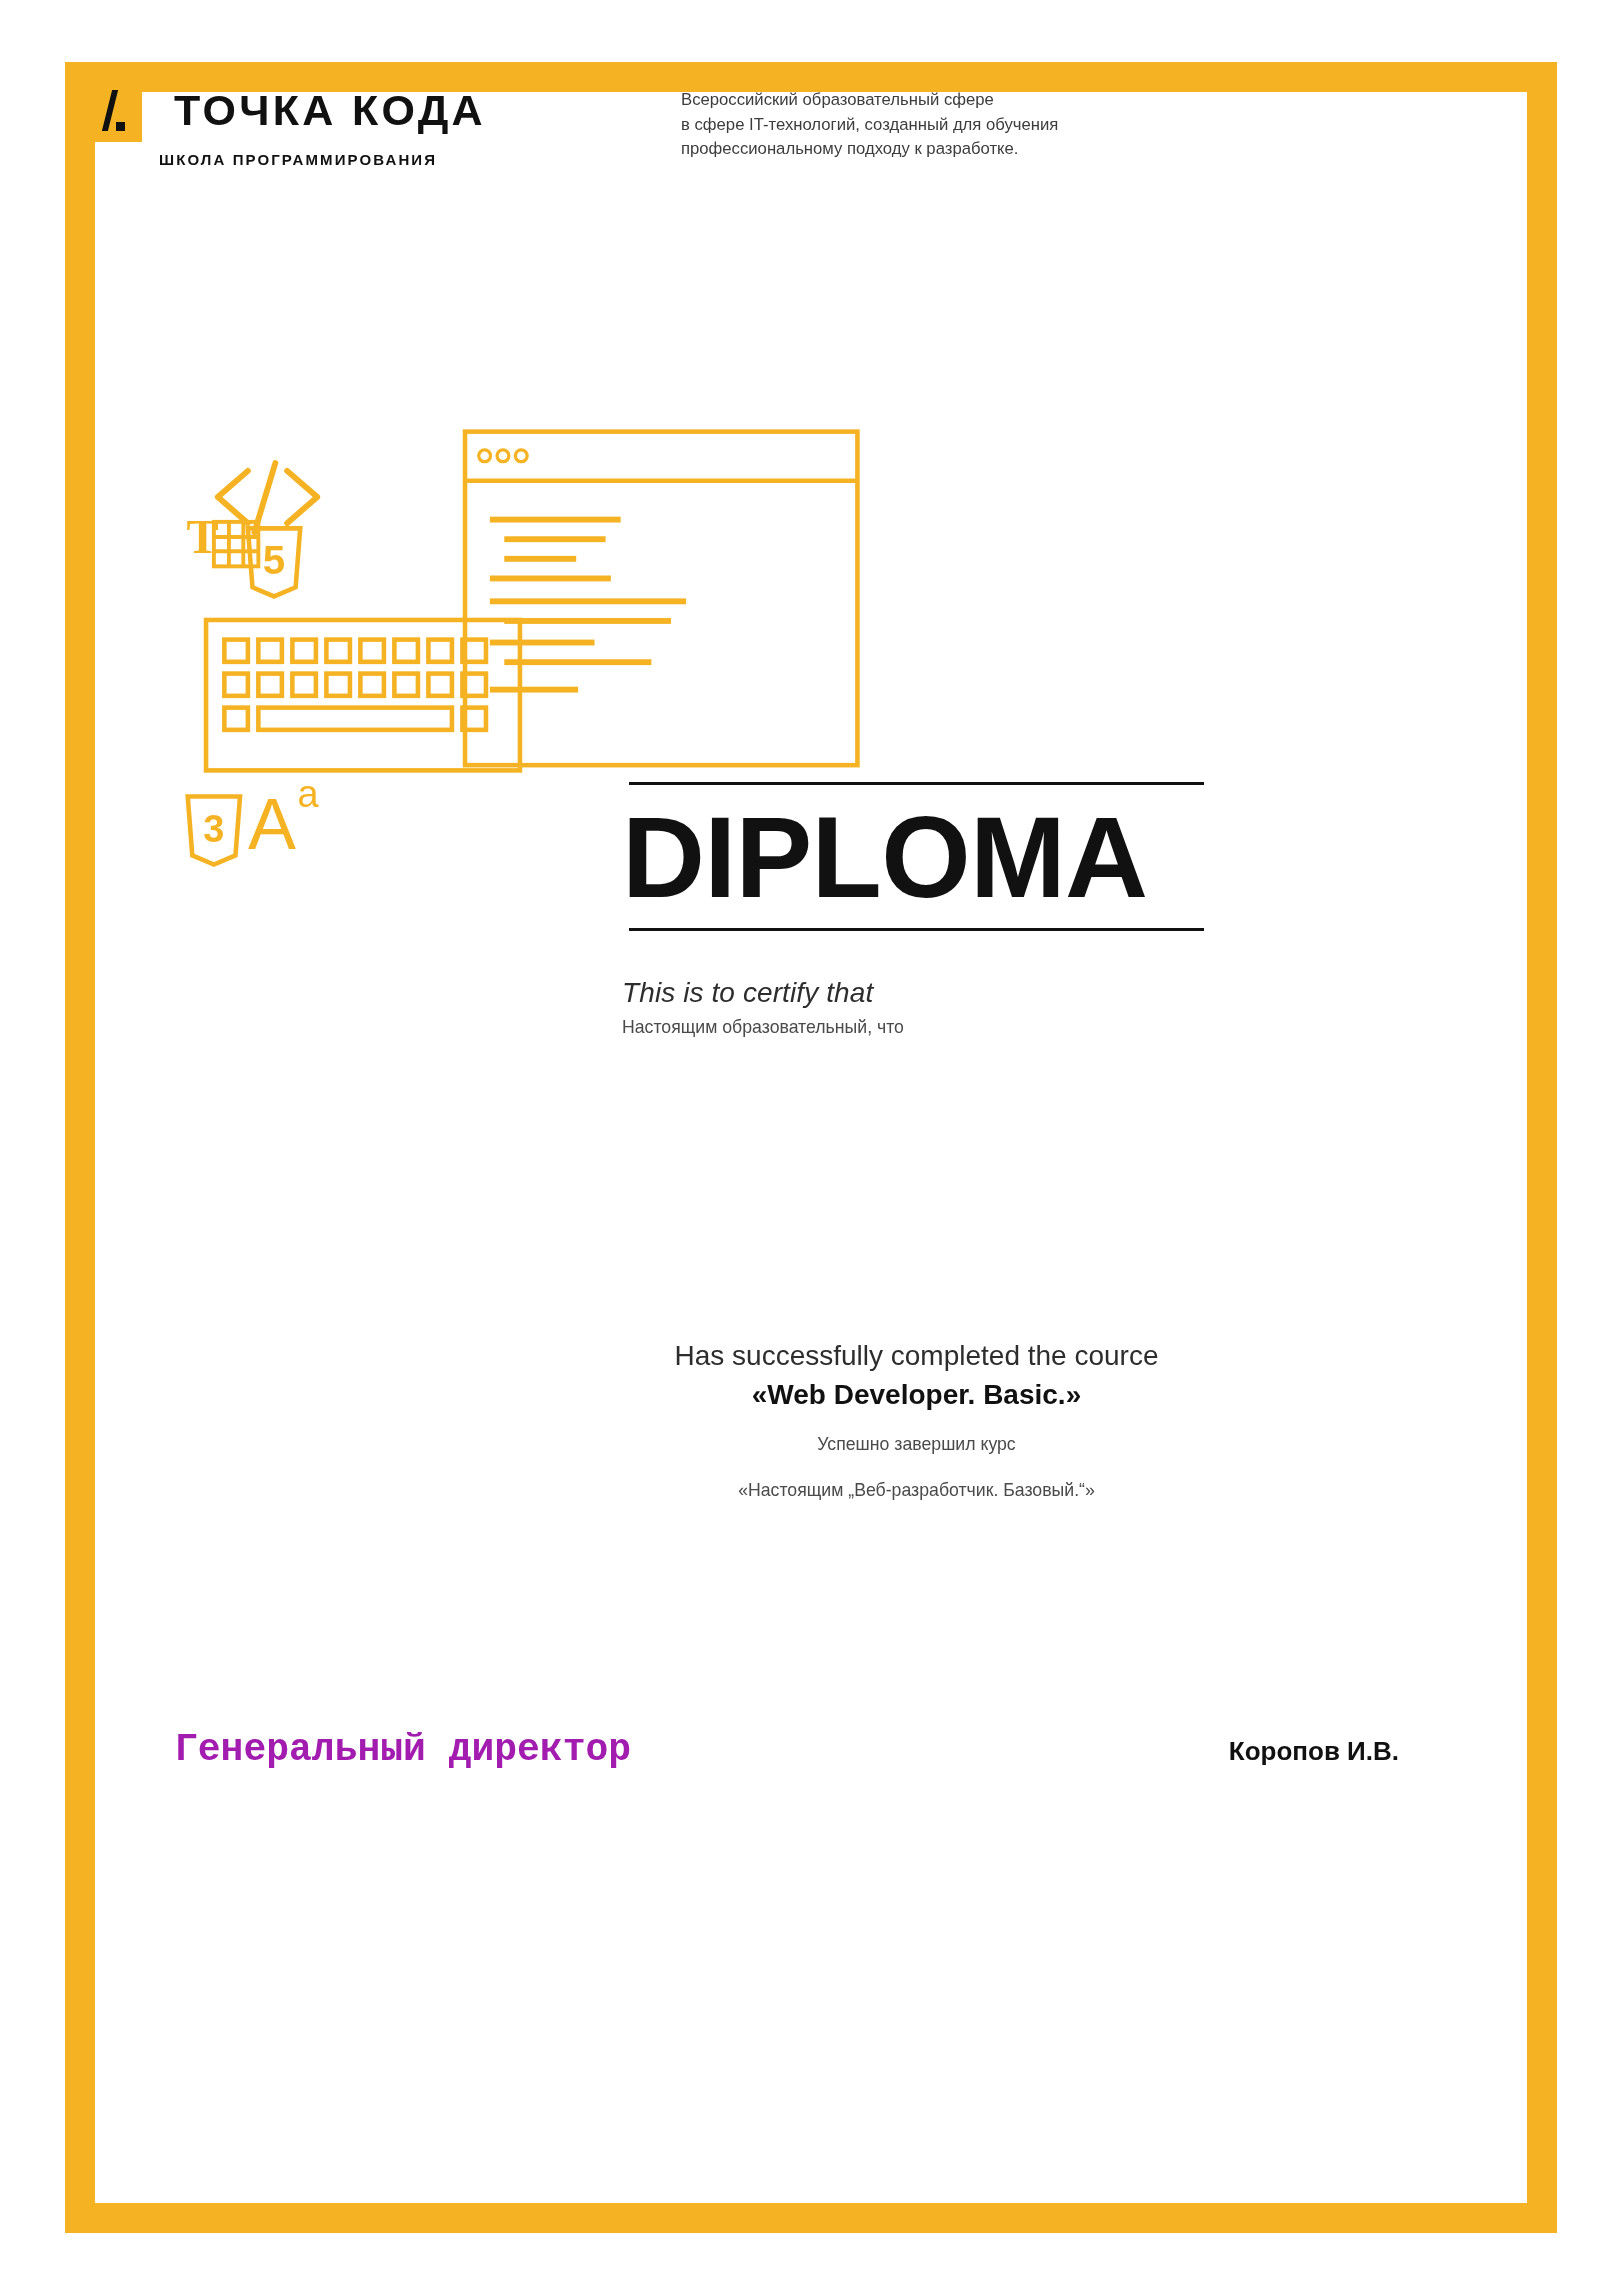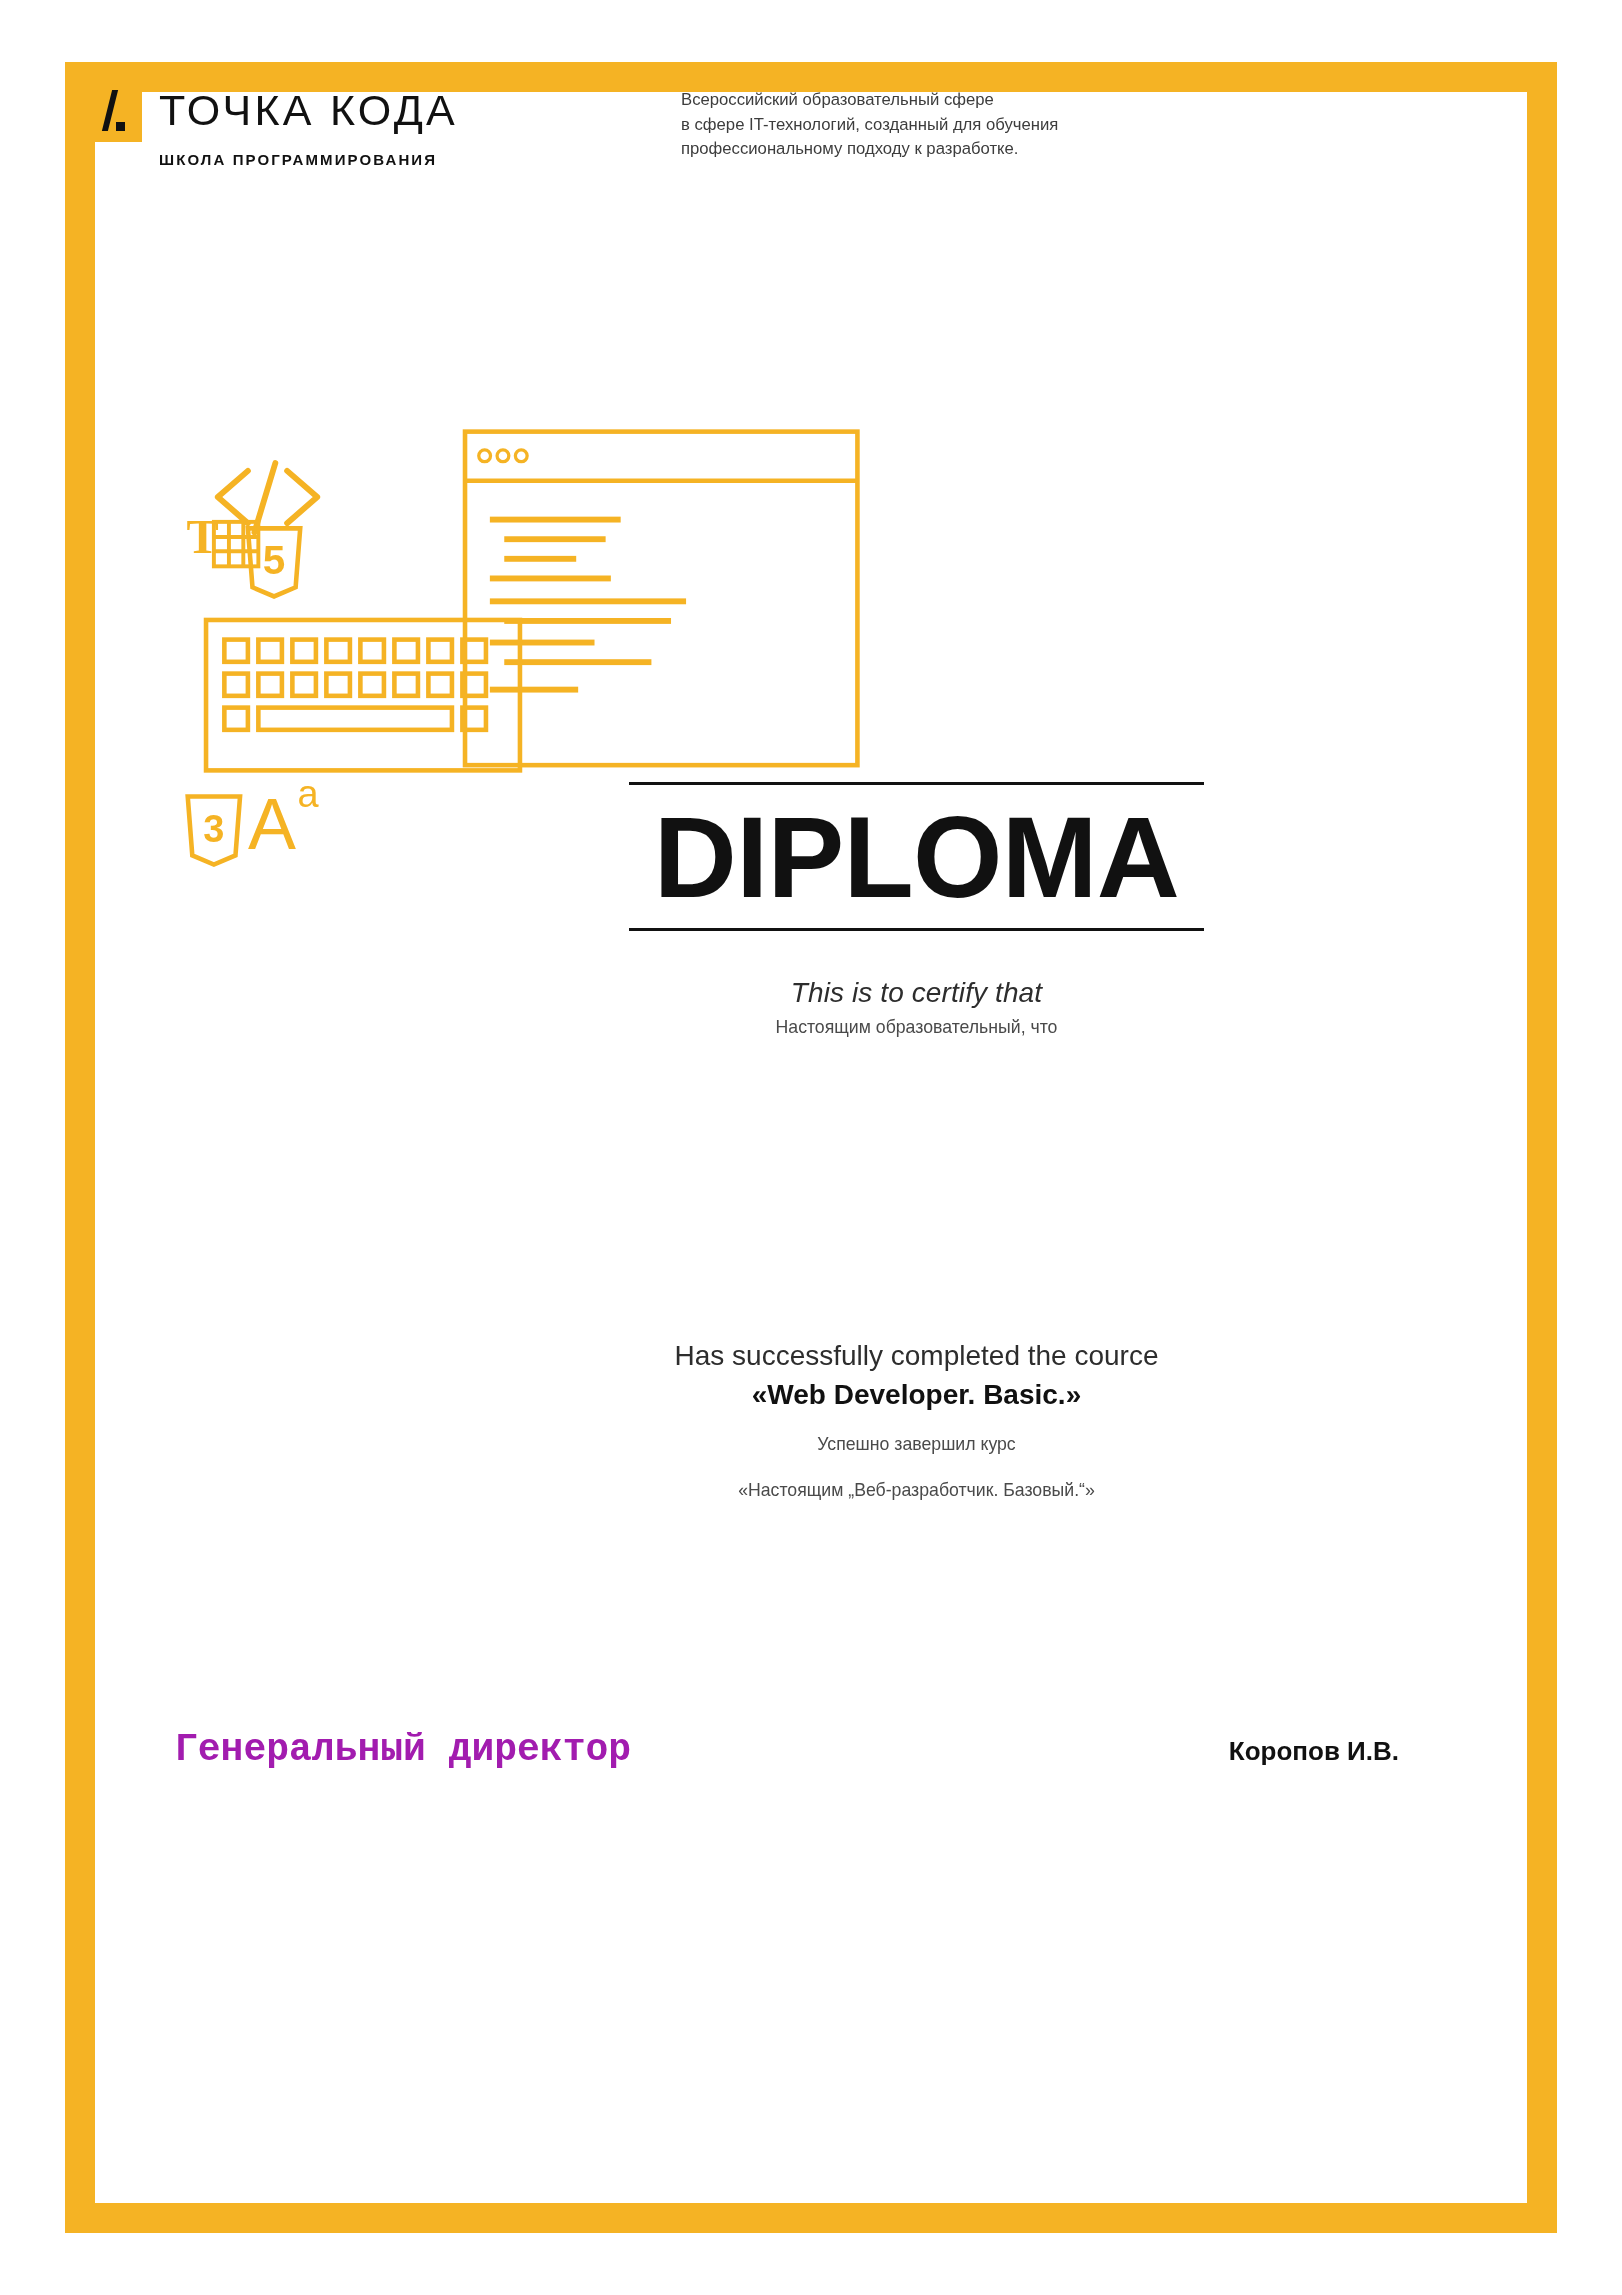--- a/index.html
+++ b/index.html
@@ -79,24 +79,24 @@
   .logo-mark .dot {
     position: absolute;
     left: 37px;
     top: 43px;
     width: 8.5px;
     height: 8.5px;
     background: #111111;
   }
   .logo-title {
     font-size: 43px;
-    font-weight: normal;
+    font-weight: bold;
     letter-spacing: 3.3px;
     color: #111111;
-    margin-left: 17px;
+    margin-left: 32px;
     line-height: 1;
     white-space: nowrap;
   }
   .logo-sub {
     font-size: 15px;
     font-weight: bold;
     letter-spacing: 2.1px;
     color: #111111;
     margin-left: 80px;
     margin-top: 9.2px;
@@ -120,21 +120,21 @@
     width: 733px;
     height: 654px;
   }
 
   
   .diploma-block {
     position: absolute;
     left: 622px;
     top: 782px;
     width: 589px;
-    text-align: center;
+    text-align: left;
   }
   .rule {
     width: 575px;
     height: 3.3px;
     background: #111111;
     margin: 0 auto;
   }
   .diploma-word {
     font-size: 115px;
     font-weight: bold;

